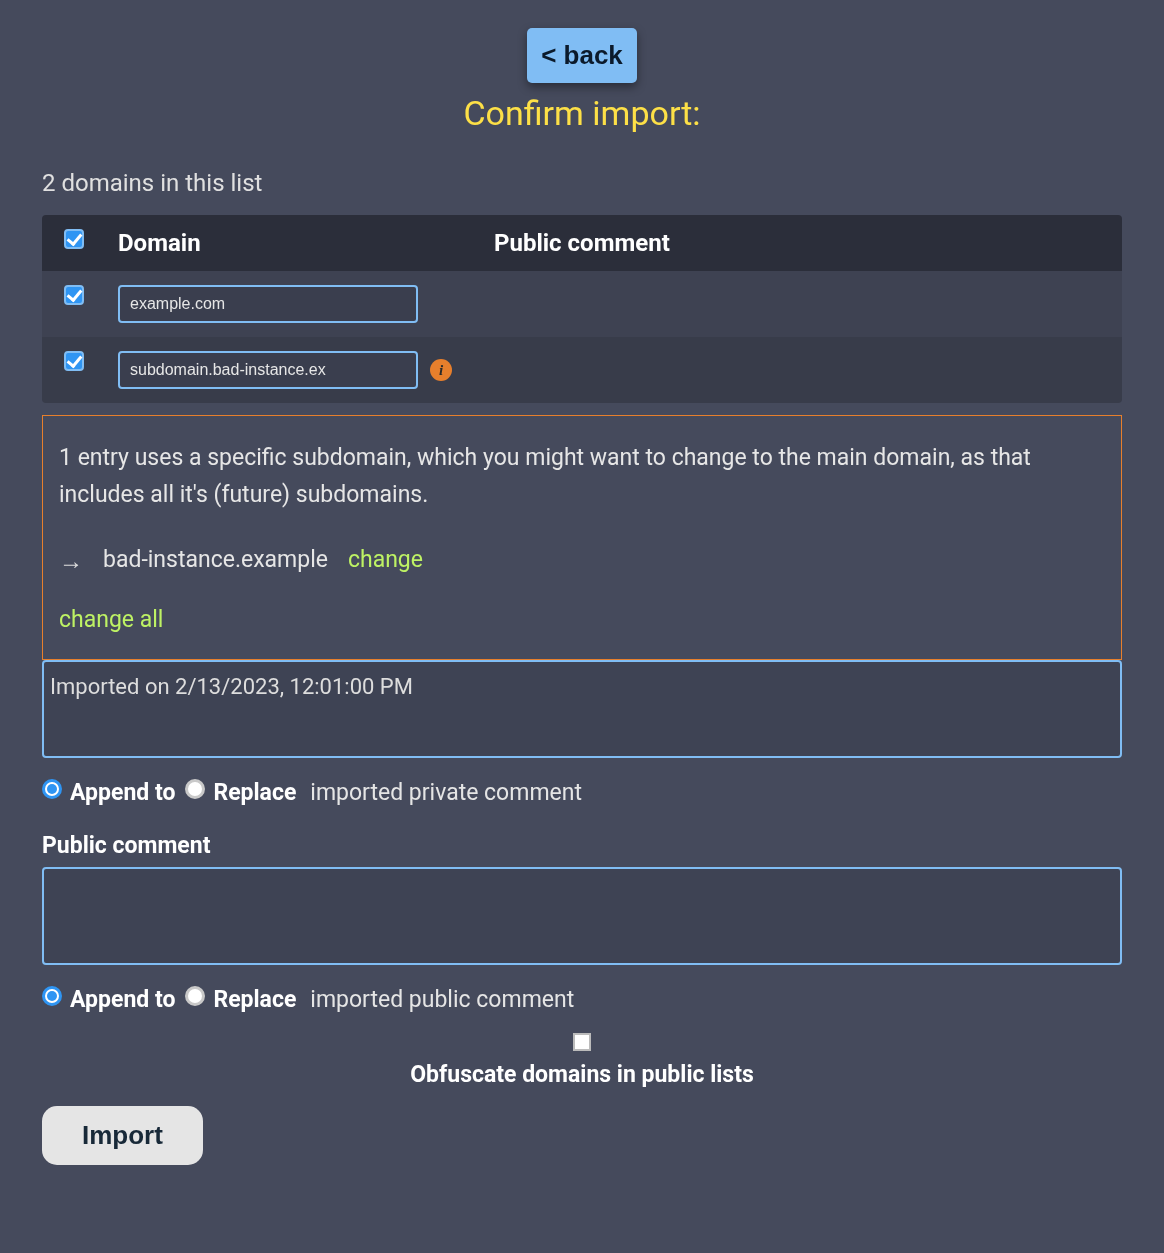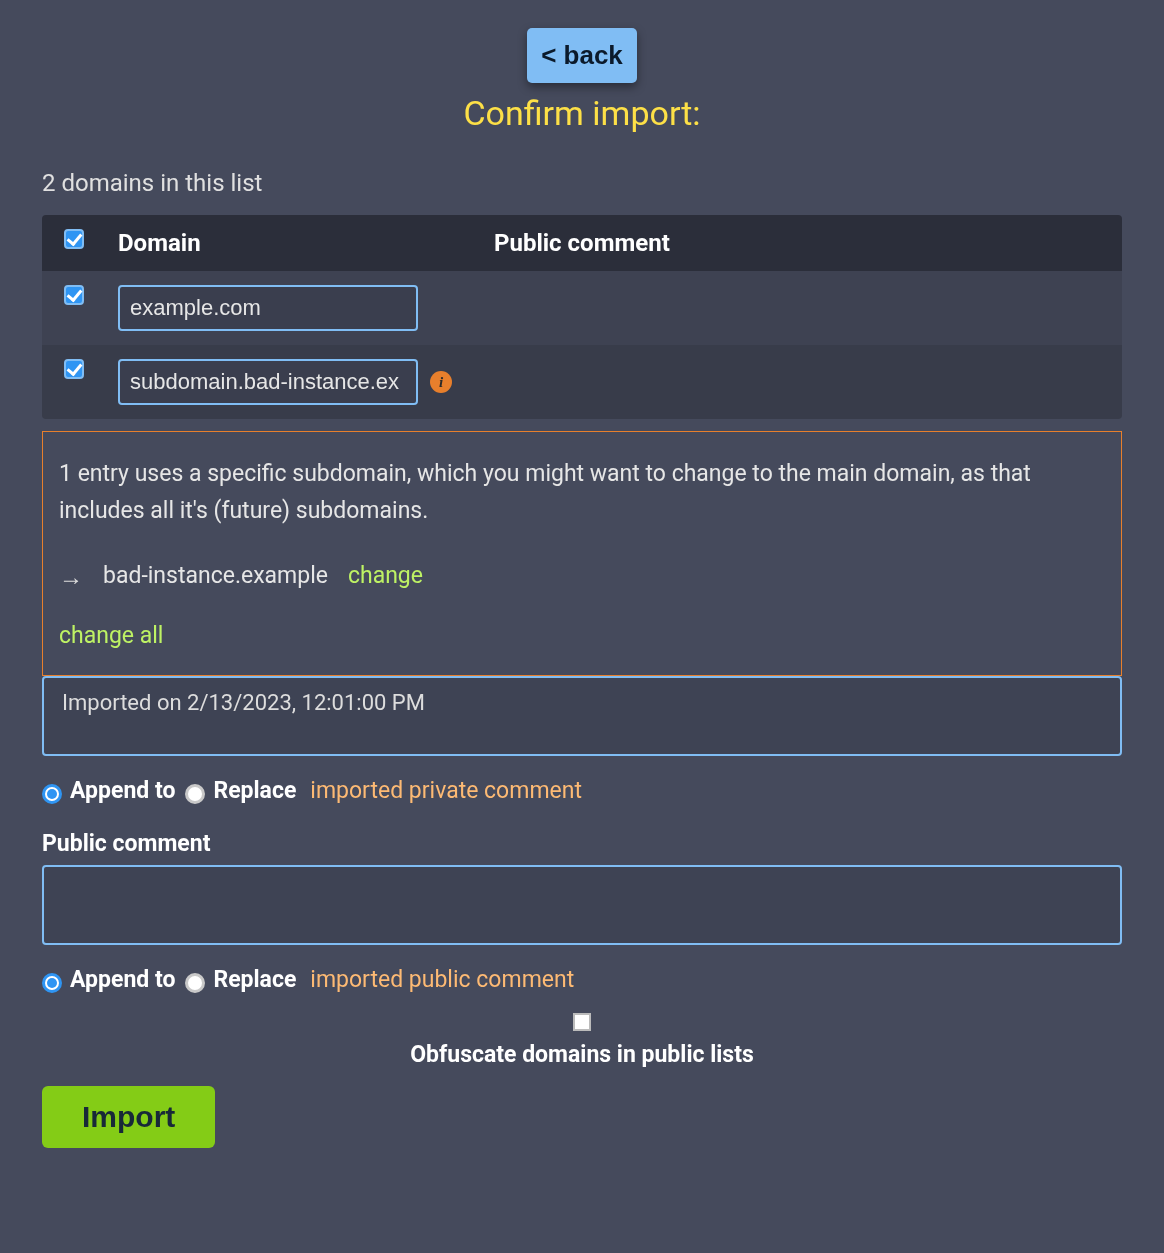--- a/index.html
+++ b/index.html
@@ -38,21 +38,21 @@
   .col-comment { flex: 1; font-size: 24px; }
   .trow:nth-child(2) { background: #3e4252; }
   .trow:nth-child(3) { background: #383c4a; }
   .domain-input-wrap { position: relative; display:flex; align-items:center; gap:12px; }
   .domain-input {
     width: 300px;
     background: #3a3e4e;
     border: 2px solid #80bdf4;
     border-radius: 4px;
     color: #e6e6e6;
-    font-size: 22px;
+    font-size: 16px;
     padding: 8px 10px;
   }
 
   input[type="checkbox"].blue, .checkbox {
     appearance: none;
     width: 20px; height: 20px;
     border: 2px solid #80bdf4;
     border-radius: 4px;
     background: #2f95f3;
     position: relative;
@@ -96,60 +96,60 @@
     line-height: 1.6;
   }
   .warn-row { margin-top: 28px; display:flex; align-items:center; flex-wrap:wrap; gap: 20px; font-size: 23px; }
   .arrow { font-size: 24px; color:#ddd; }
   .link { color: #bef264; cursor:pointer; }
   .change-all { margin-top: 22px; }
 
   .field-label { font-weight: 700; color: #fff; font-size: 23px; margin-top: 26px; margin-bottom: 8px; display:block; }
   .big-textarea {
     width: 100%;
-    height: 80px;
+    height: 98px;
     background: #3e4354;
     border: 2px solid #80bdf4;
     border-radius: 4px;
     color: #ddd;
     font-size: 22px;
-    padding: 12px 18px;
+    padding: 12px 6px;
     resize: none;
     font-family: inherit;
   }
 
   .radio-row { margin-top: 16px; display:flex; align-items:center; gap:10px; font-size: 23px; flex-wrap:wrap; }
-  .radio-row label { display:flex; align-items:flex-end; gap:8px; font-weight:700; color:#fff; }
-  .radio-row .suffix { font-weight:400; color:#fdba74; margin-left:4px; }
+  .radio-row label { display:flex; align-items:flex-start; gap:8px; font-weight:700; color:#fff; }
+  .radio-row .suffix { font-weight:400; color:#e5e5e5; margin-left:4px; }
 
   input[type="radio"] {
     appearance:none;
     width:20px; height:20px;
     border:3px solid #c9c9c9;
     border-radius:50%;
     background:#fff;
     cursor:pointer;
     position:relative;
   }
   input[type="radio"]:checked { border-color:#2f95f3; }
   input[type="radio"]:checked::after {
     content:""; position:absolute; inset:2px;
     background:#2f95f3; border-radius:50%;
   }
 
   .obf-row { margin-top:20px; display:flex; align-items:center; gap:10px; font-size:23px; font-weight:700; color:#fff;flex-direction:column; }
 
   .import-btn {
     margin-top: 18px;
-    background:#84cc16;
+    background:#e5e5e5;
     color:#182938;
     font-weight:800;
-    font-size:30px;
+    font-size:26px;
     border:none;
-    border-radius:6px;
+    border-radius:15px;
     padding: 14px 40px;
     cursor:pointer;
   }
 </style>
 </head>
 <body>
 
 <div class="page">
 
   <div class="header-line">

